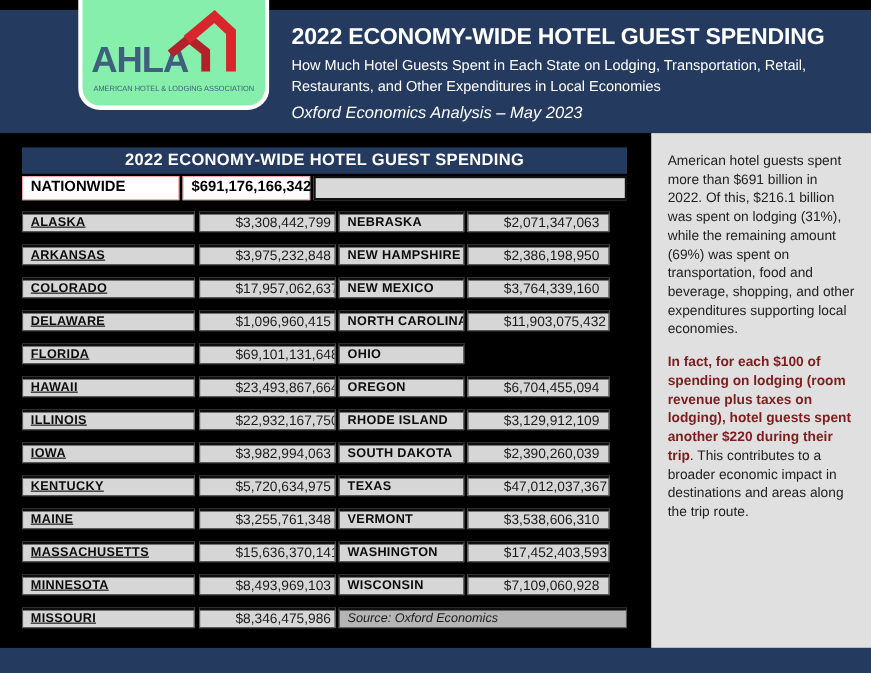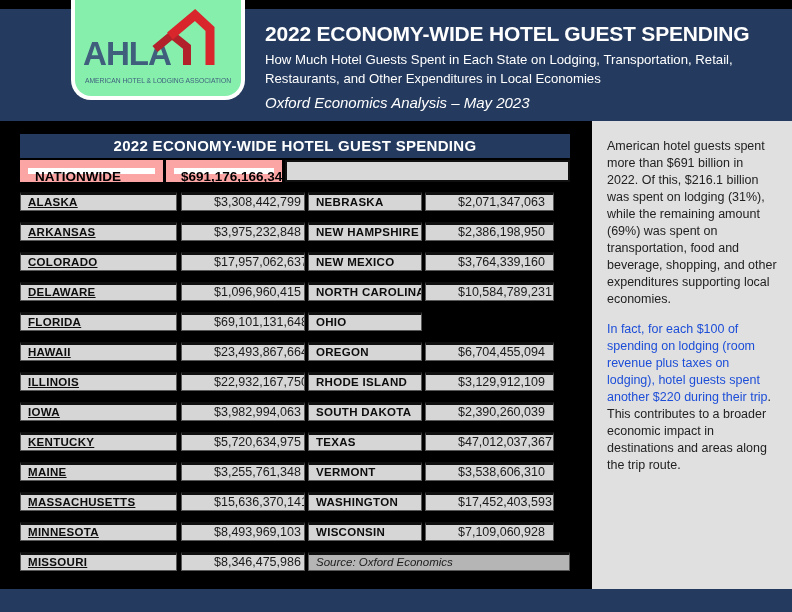--- a/index.html
+++ b/index.html
@@ -18,21 +18,21 @@
   .h-title{position:absolute;left:265px;top:22px;color:#fff;font-size:21px;font-weight:bold;
     letter-spacing:-0.2px;white-space:nowrap;z-index:2;}
   .h-sub{position:absolute;left:265px;top:50px;width:505px;color:#fff;font-size:13.2px;
     line-height:19px;z-index:2;}
   .h-note{position:absolute;left:265px;top:94px;color:#fff;font-size:15px;font-style:italic;z-index:2;}
   
   .tbl{position:absolute;left:20px;top:134px;width:550px;height:455px;}
   .tbl-title{position:absolute;top:0;left:0;width:550px;height:24px;background:#243A5E;
     color:#fff;font-weight:bold;font-size:15px;letter-spacing:0.3px;text-align:center;line-height:24px;}
   .nw-row{position:absolute;top:26px;left:0;width:550px;height:22px;display:flex;}
-  .nw-cell{box-sizing:border-box;height:22px;border:8px solid #fca5a5;background:#fff;
+  .nw-cell{box-sizing:border-box;height:22px;border:1px solid #fca5a5;background:#fff;
     font-weight:bold;font-size:13.5px;line-height:18px;padding-left:7px;color:#000;}
   .nw-name{width:143px;}
   .nw-value{width:116px;margin-left:3px;}
   .nw-filler{flex:1;margin-left:3px;background:#D9D9D9;border:2px solid #101010;box-sizing:border-box;}
   .col{position:absolute;top:58px;}
   .col-left{left:0;width:285px;}
   .col-right{left:288px;width:262px;}
   .srow{height:19px;margin-bottom:11px;display:flex;}
   .cell{box-sizing:border-box;height:19px;background:#D6D6D6;border:1px solid #585858;
     border-top:3px solid #0F0F0F;line-height:15px;padding-left:7px;overflow:hidden;white-space:nowrap;}
@@ -42,21 +42,21 @@
   .col-left .cell-value{width:124px;margin-left:4px;}
   .col-right .cell-name{width:114px;}
   .col-right .cell-value{width:129px;margin-left:3px;}
   .source-row{position:absolute;left:288px;top:418px;width:262px;height:19px;box-sizing:border-box;
     background:#B5B5B5;border:1px solid #585858;border-top:3px solid #0F0F0F;
     font-style:italic;font-size:11.5px;line-height:15px;padding-left:7px;color:#1c1c1c;}
   
   .sidebar{position:absolute;left:592px;top:121px;width:200px;height:468px;box-sizing:border-box;
     background:#E0E0E0;padding:17px 15px;color:#222;font-size:12.5px;line-height:1.36;}
   .sidebar p{margin:0 0 13px 0;}
-  .sidebar .b{font-weight:normal;color:#1d4ed8;}
+  .sidebar .b{font-weight:bold;color:#7f1d1d;}
 </style>
 </head>
 <body>
 
 <div class="header-navy"></div>
 
 <div class="logo-box">
   <svg width="150" height="86" viewBox="0 0 150 86">
     <text x="0" y="60" font-size="33" font-weight="bold" fill="#3F5F7D" letter-spacing="-1" textLength="88" lengthAdjust="spacingAndGlyphs">AHLA</text>
     <polyline points="72,44 89,30 104,42 104,60" fill="none" stroke="#B1222A" stroke-width="8"></polyline>
@@ -158,21 +158,21 @@
         <div class="cell cell-value">$2,386,198,950</div>
       </div>
 
       <div class="srow">
         <div class="cell cell-name">NEW MEXICO</div>
         <div class="cell cell-value">$3,764,339,160</div>
       </div>
 
       <div class="srow">
         <div class="cell cell-name">NORTH CAROLINA</div>
-        <div class="cell cell-value">$10,584,789,231</div>
+        <div class="cell cell-value">$11,903,075,432</div>
       </div>
 
       <div class="srow">
         <div class="cell cell-name">OHIO</div>
       </div>
 
       <div class="srow">
         <div class="cell cell-name">OREGON</div>
         <div class="cell cell-value">$6,704,455,094</div>
       </div>

